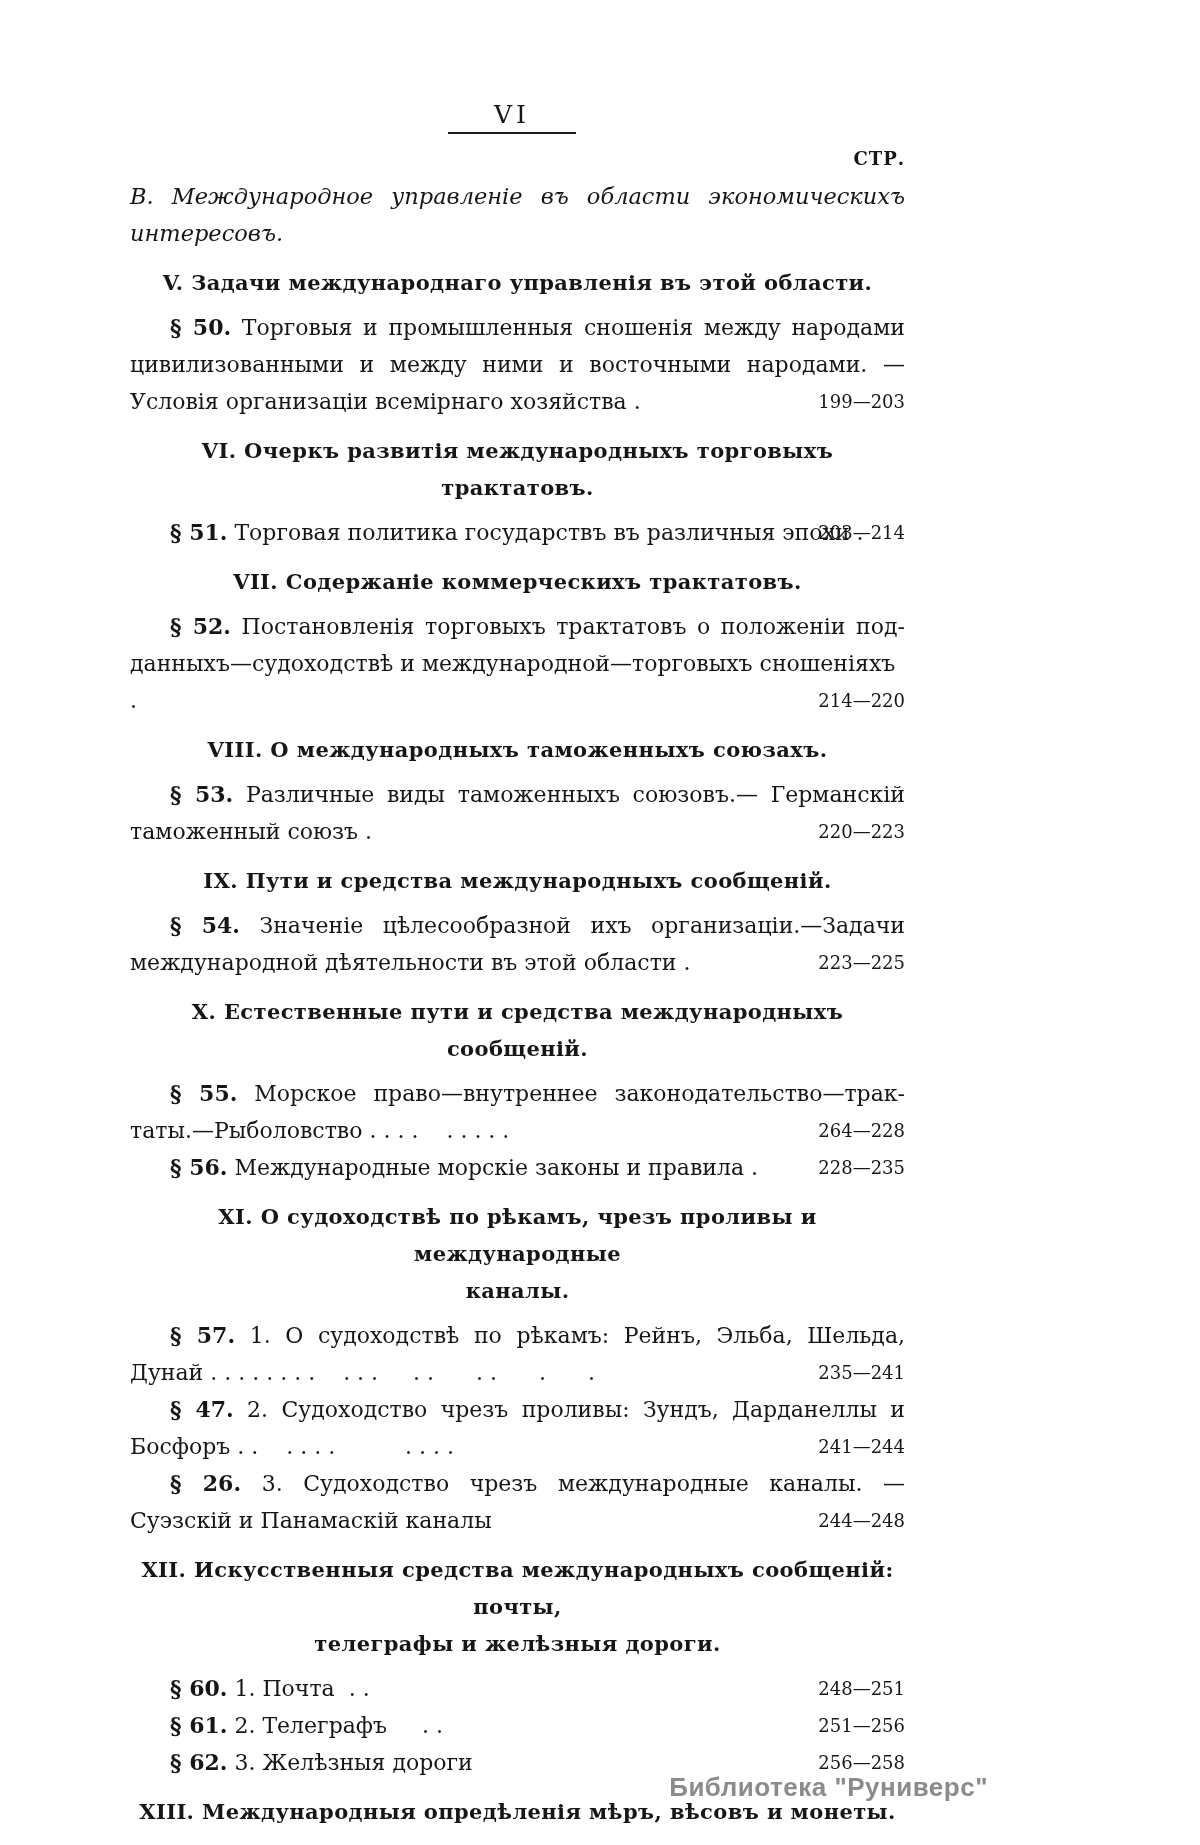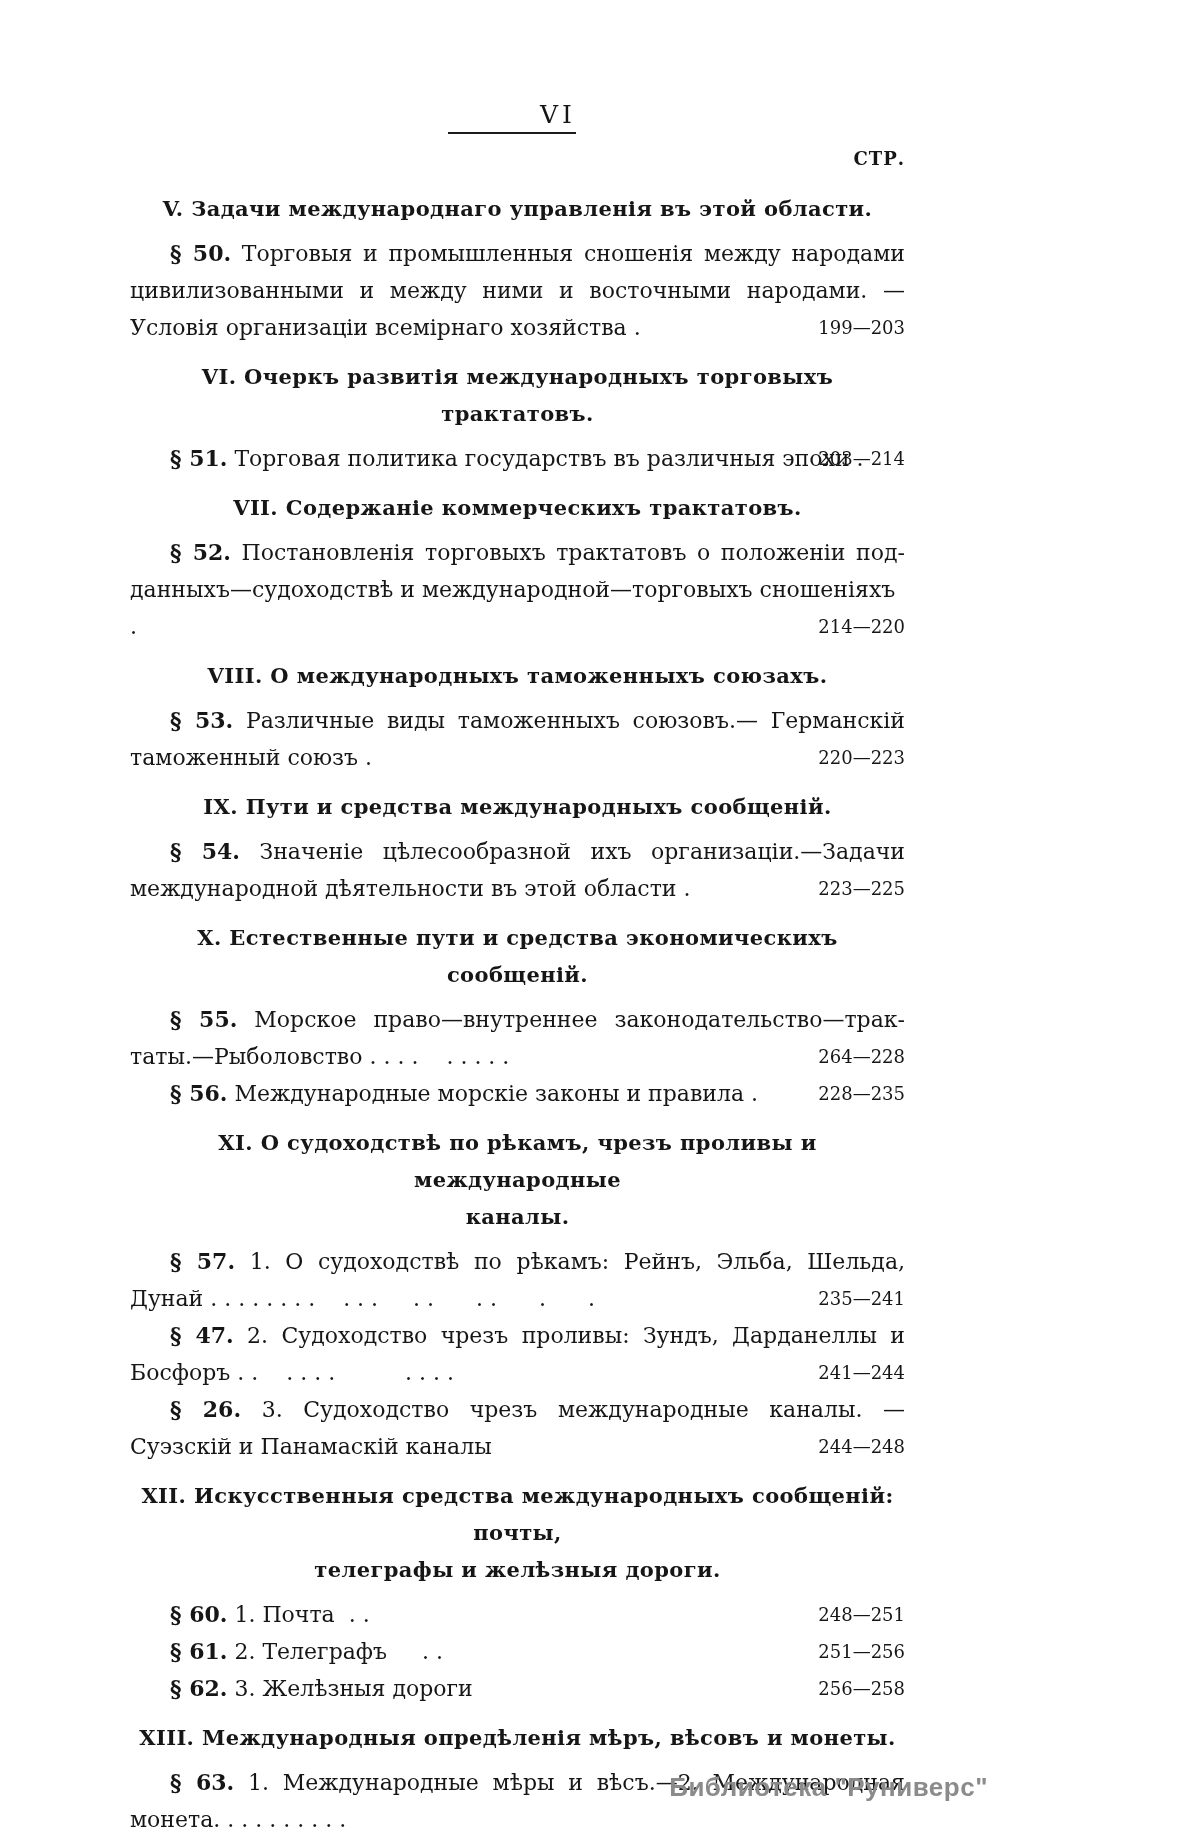--- a/index.html
+++ b/index.html
@@ -9,21 +9,21 @@
     color: #161616;
     font-family: "DejaVu Serif", "Liberation Serif", serif;
     position: relative;
     overflow: hidden;
   }
   .page { position: relative; width: 1200px; height: 1845px; }
 
   
   .folio-wrap {
     position: absolute; left: 448px; top: 100px; width: 128px;
-    text-align: right;
+    text-align: center;
   }
   .folio {
     font-size: 25px; letter-spacing: 4px; font-weight: 400;
   }
   .folio-rule {
     height: 0; border-bottom: 2px solid #1c1c1c; margin-top: 3px;
   }
 
   
   .str-header {
@@ -75,20 +75,23 @@
 <div class="page">
 
   <div class="folio-wrap">
     <div class="folio">VI</div>
     <div class="folio-rule"></div>
   </div>
 
   <div class="str-header">СТР.</div>
 
   <main class="toc" id="toc">
+      <div class="italic-heading">
+        <div class="hline">В. Международное управленіе въ области экономическихъ интересовъ.</div>
+      </div>
       <div class="heading">
         <div class="hline">V. Задачи международнаго управленія въ этой области.</div>
       </div>
       <div class="entry">
         <div class="line first fill"><b>§ 50.</b> Торговыя и промышленныя сношенія между народами</div>
         <div class="line fill">цивилизованными и между ними и восточными народами. —</div>
         <div class="line last">Условія организаціи всемірнаго хозяйства .</div>
         <span class="pages">199—203</span>
       </div>
       <div class="heading">
@@ -116,21 +119,21 @@
       </div>
       <div class="heading">
         <div class="hline">IX. Пути и средства международныхъ сообщеній.</div>
       </div>
       <div class="entry">
         <div class="line first fill"><b>§ 54.</b> Значеніе цѣлесообразной ихъ организаціи.—Задачи</div>
         <div class="line last">международной дѣятельности въ этой области .</div>
         <span class="pages">223—225</span>
       </div>
       <div class="heading">
-        <div class="hline">X. Естественные пути и средства экономическихъ сообщеній.</div>
+        <div class="hline">X. Естественные пути и средства международныхъ сообщеній.</div>
       </div>
       <div class="entry">
         <div class="line first fill"><b>§ 55.</b> Морское право—внутреннее законодательство—трак-</div>
         <div class="line last">таты.—Рыболовство . . . .    . . . . .</div>
         <span class="pages">264—228</span>
       </div>
       <div class="entry">
         <div class="line first last"><b>§ 56.</b> Международные морскіе законы и правила .</div>
         <span class="pages">228—235</span>
       </div>

